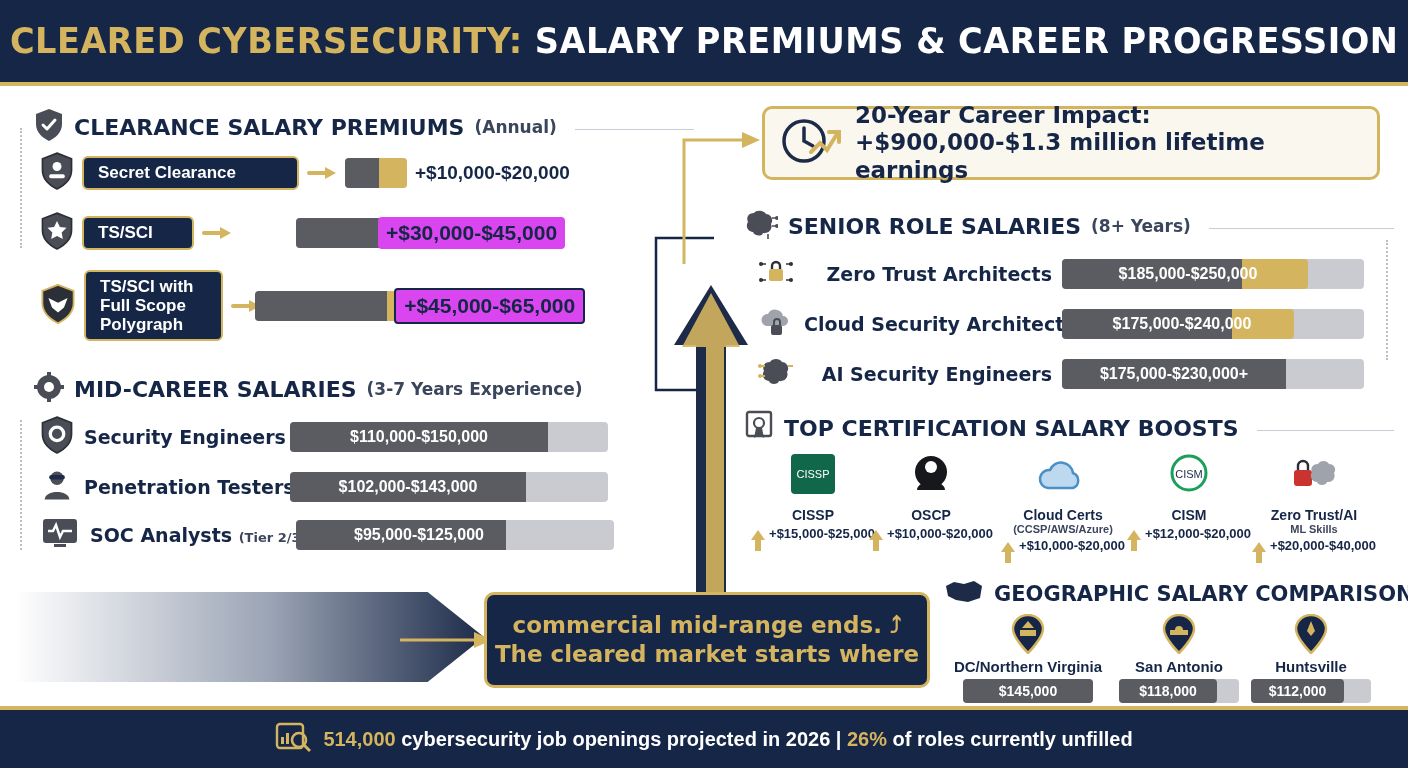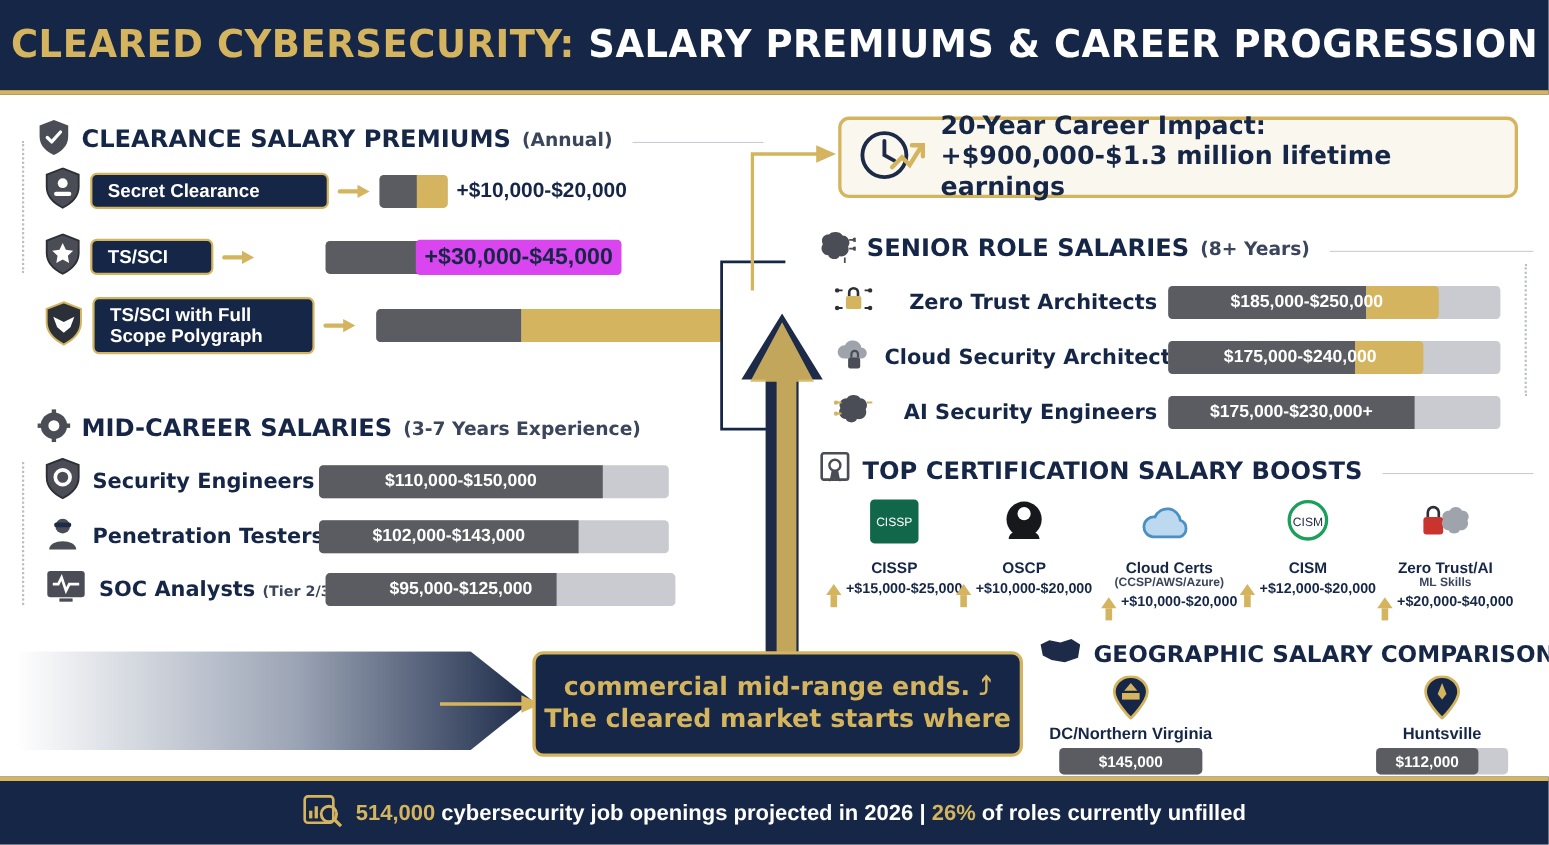--- a/index.html
+++ b/index.html
@@ -232,20 +232,21 @@
             <path d="M7 12 l8 4 l8 -4 l-3 8 l-5 4 l-5 -4 Z" fill="#fff"></path>
           </svg>
       </span>
       <span class="pill" style="max-width:170px;white-space:normal;">TS/SCI with Full Scope Polygraph</span>
       <span class="arrow-gold" style="width:40px;"></span>
       <span class="bar-wrap" style="width:315px;">
         <span class="bar-bg" style="display:block;width:315px;"></span>
         <span class="bar-grey" style="width:132px;"></span>
         <span class="bar-gold" style="left:132px;width:183px;"></span>
       </span>
+      <span class="amt-gold-box" style="position:relative;left:-184px;border:2px solid #152647;">+$45,000-$65,000</span>
     </div>
   </div>
 
   <div class="panel" style="left:34px;top:372px;width:640px;">
     <div class="sec-head">
       <span>
         <svg width="30" height="30" viewBox="0 0 30 30">
             <circle cx="15" cy="15" r="12" fill="#4a4d55"></circle>
             <circle cx="15" cy="15" r="5" fill="#fff"></circle>
             <g fill="#4a4d55">
@@ -526,20 +527,33 @@
           </svg>
       </div>
       <div class="geo-name">DC/Northern Virginia</div>
       <div class="geo-bar" style="width:130px;margin:4px auto 0;">
         <span class="geo-fill" style="width:130px;"></span>
         <span class="geo-val">$145,000</span>
       </div>
       <div class="geo-note">(highest average)</div>
     </div>
 
+    <div class="geo" style="left:170px;top:36px;width:130px;">
+      <div>
+        <svg width="36" height="40" viewBox="0 0 36 40">
+            <path d="M18 1 C9 1 3 8 3 15 C3 24 18 39 18 39 C18 39 33 24 33 15 C33 8 27 1 18 1 Z" fill="#152647" stroke="#d4b45e" stroke-width="2.5"></path>
+            <path d="M9 21 v-5 h18 v5 Z M14 16 a4 4 0 0 1 8 0" fill="#d4b45e"></path>
+          </svg>
+      </div>
+      <div class="geo-name">San Antonio</div>
+      <div class="geo-bar" style="width:120px;margin:4px auto 0;">
+        <span class="geo-fill" style="width:98px;"></span>
+        <span class="geo-val" style="width:98px;">$118,000</span>
+      </div>
+    </div>
 
     <div class="geo" style="left:302px;top:36px;width:130px;">
       <div>
         <svg width="36" height="40" viewBox="0 0 36 40">
             <path d="M18 1 C9 1 3 8 3 15 C3 24 18 39 18 39 C18 39 33 24 33 15 C33 8 27 1 18 1 Z" fill="#152647" stroke="#d4b45e" stroke-width="2.5"></path>
             <path d="M18 7 l4 10 l-4 5 l-4 -5 Z" fill="#d4b45e"></path>
           </svg>
       </div>
       <div class="geo-name">Huntsville</div>
       <div class="geo-bar" style="width:120px;margin:4px auto 0;">

